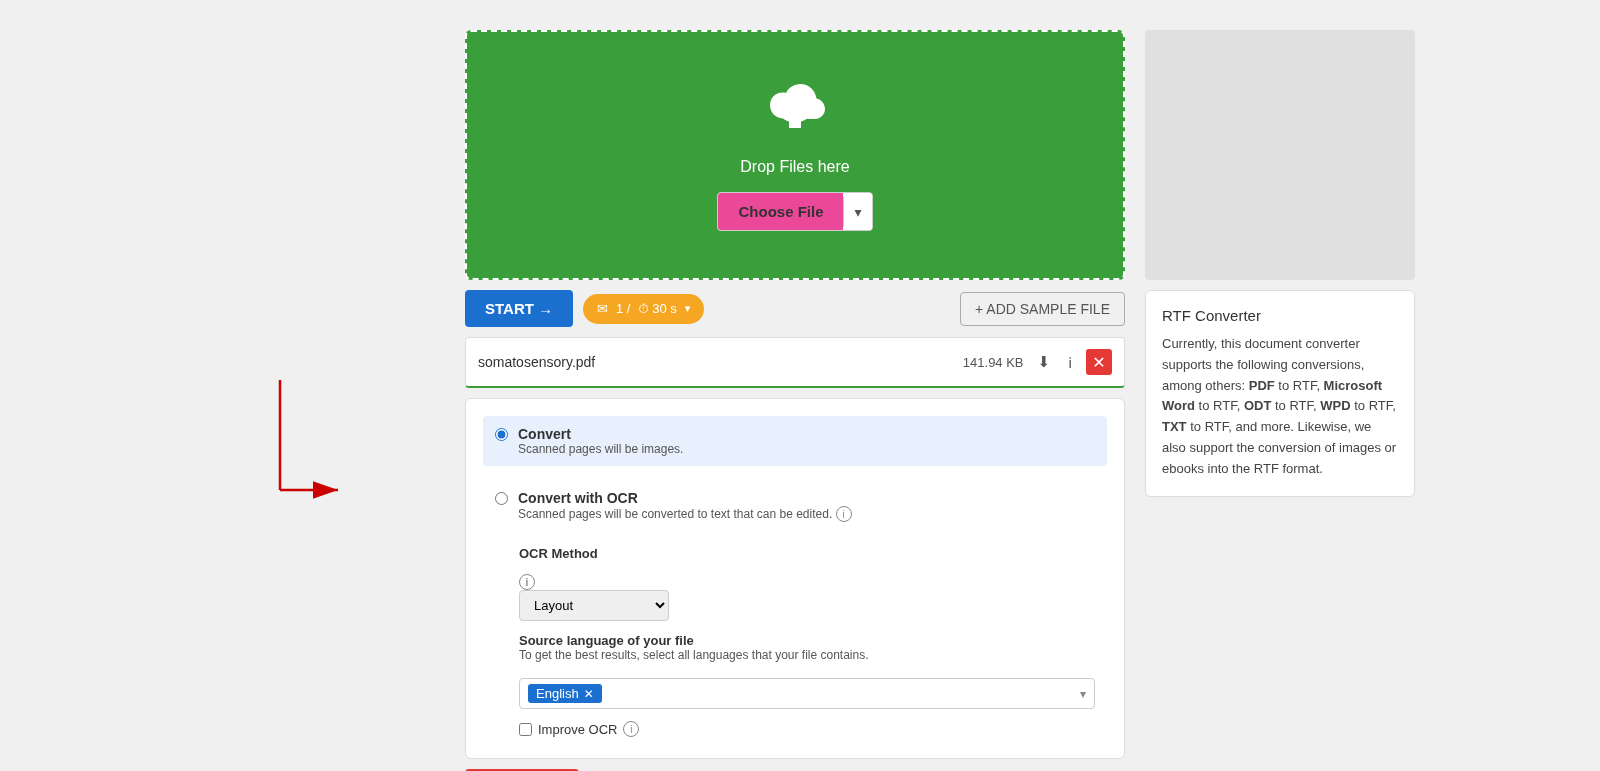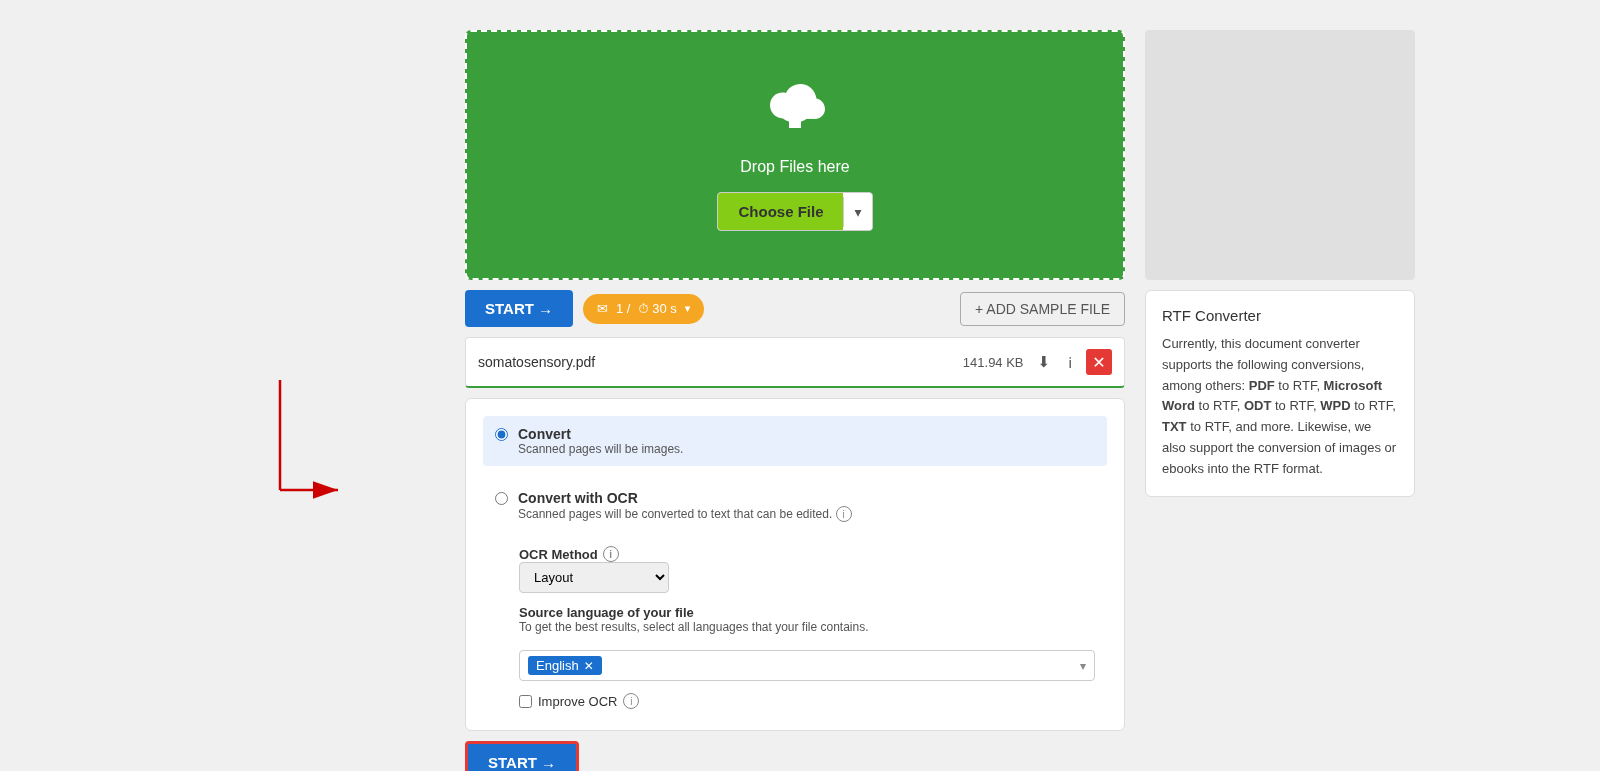--- a/index.html
+++ b/index.html
@@ -66,21 +66,21 @@
     .choose-file-btn-wrapper {
       display: flex;
       align-items: center;
       background: #fff;
       border-radius: 4px;
       overflow: hidden;
       border: 1px solid #ccc;
     }
 
     .choose-file-btn {
-      background: #84cc16;
+      background: #ec4899;
       border: none;
       padding: 10px 20px;
       font-size: 15px;
       font-weight: 600;
       cursor: pointer;
       color: #333;
     }
 
     .choose-file-divider {
       width: 1px;
@@ -240,22 +240,23 @@
       padding: 0 12px 4px 36px;
       display: flex;
       flex-direction: column;
       gap: 12px;
     }
 
     .ocr-method-label {
       font-size: 13px;
       font-weight: 600;
       display: flex;
-      align-items: center;
-      gap: 5px;
+      align-items: flex-start;
+      gap: 13px;
+      flex-direction: column;
     }
 
     .info-icon {
       width: 16px;
       height: 16px;
       border: 1px solid #888;
       border-radius: 50%;
       display: inline-flex;
       align-items: center;
       justify-content: center;

